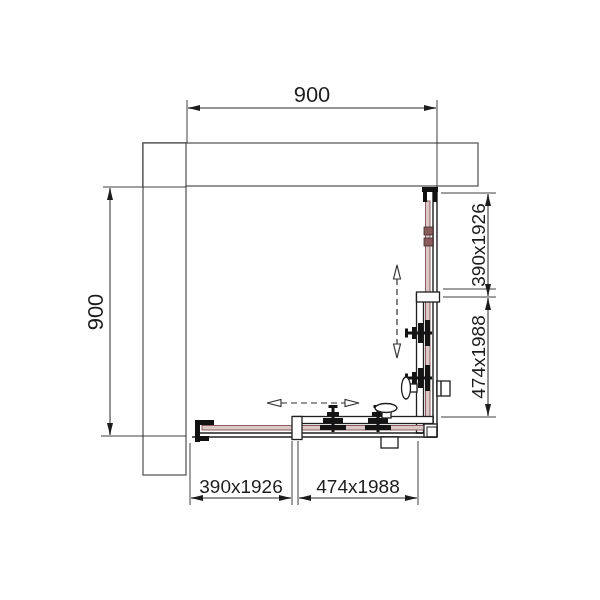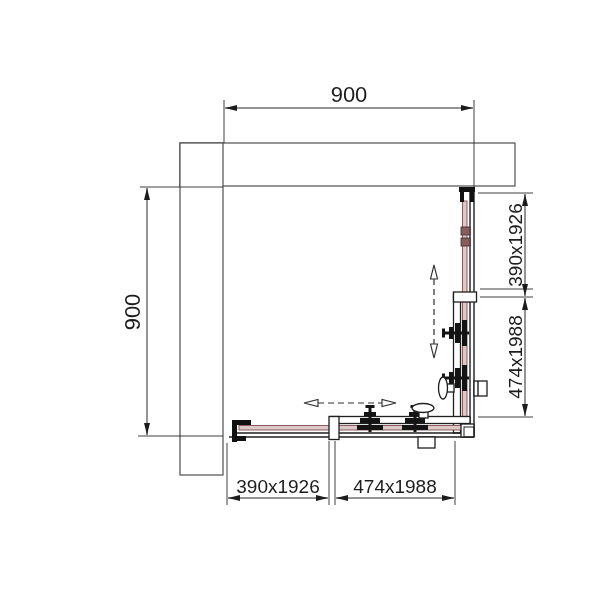--- a/index.html
+++ b/index.html
@@ -9,21 +9,20 @@
     height: 600px;
     background: #ffffff;
     font-family: "Liberation Sans", sans-serif;
   }
   #drawing-stage {
     position: relative;
     width: 500px;
     height: 600px;
     background: #ffffff;
     overflow: hidden;
-    margin-left: 37px;
   }
   svg { display: block; }
   text {
     fill: #1c1c1c;
     font-family: "Liberation Sans", sans-serif;
   }
   .dim-text  { font-size: 22px; }
   .dim-text-sm { font-size: 19px; }
   .dimline   { stroke: #2b2b2b; stroke-width: 1; fill: none; }
   .extline   { stroke: #2b2b2b; stroke-width: 0.9; fill: none; }

